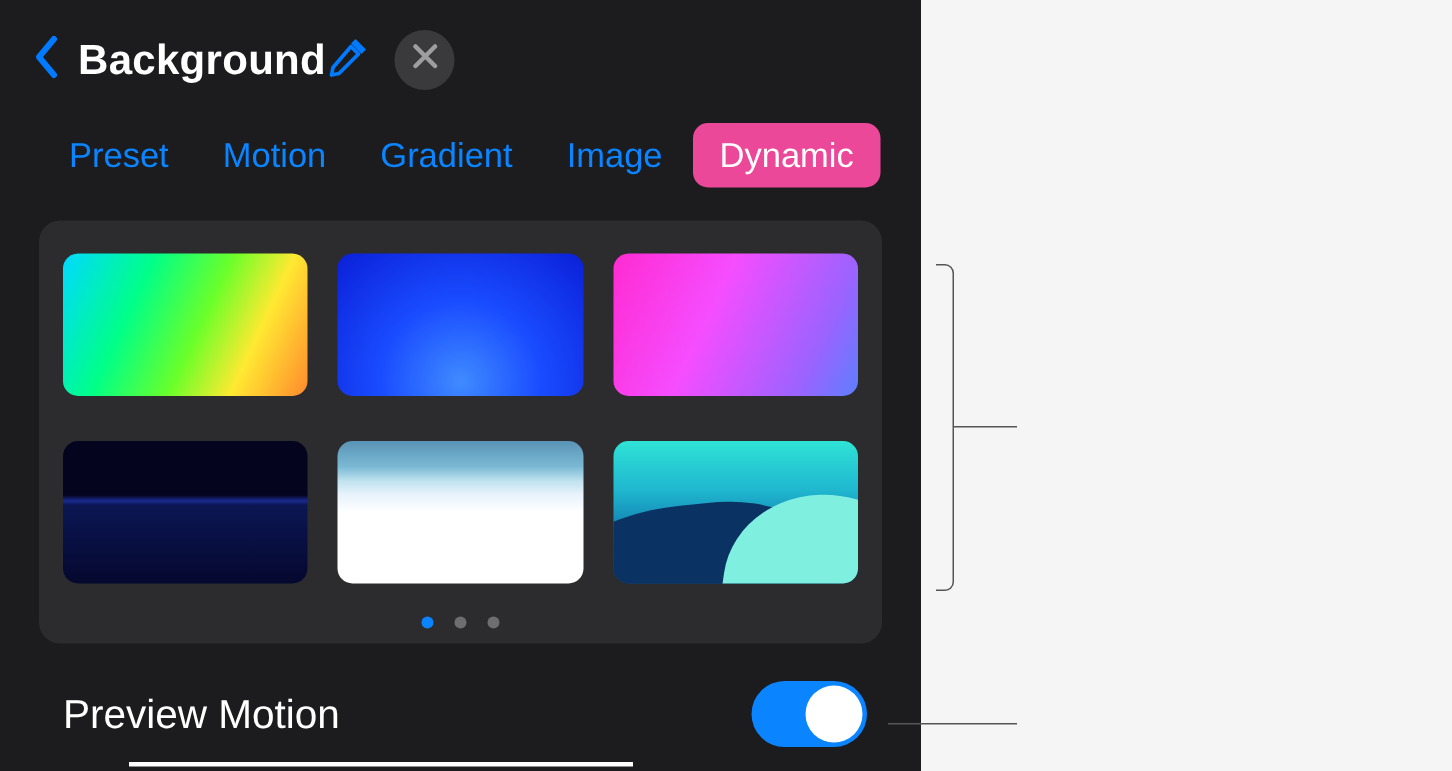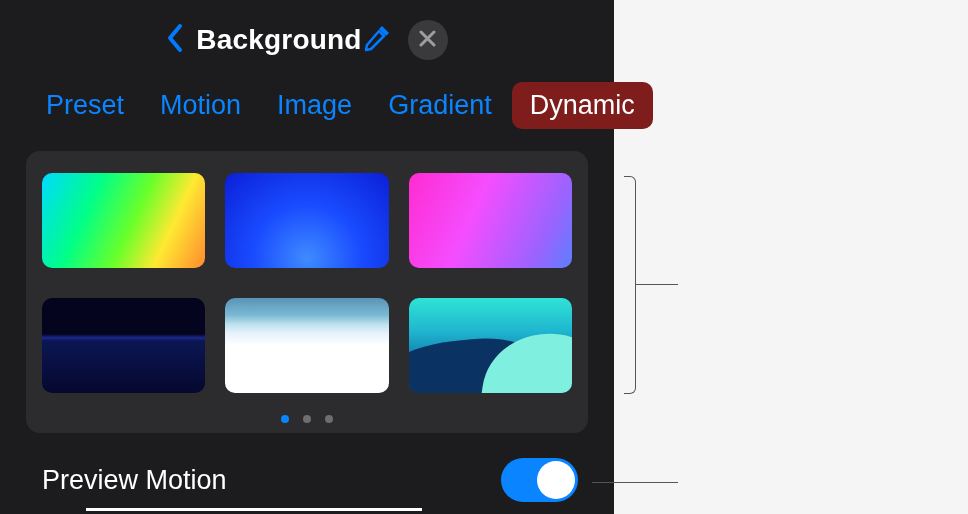--- a/index.html
+++ b/index.html
@@ -14,21 +14,21 @@
     }
     .panel {
       width: 614px;
       height: 514px;
       background: #1c1c1e;
       border-radius: 0;
     }
     .header {
       display: flex;
       align-items: center;
-      justify-content: center;
+      justify-content: flex-start;
       padding: 20px 22px 8px 22px;
     }
     .back-btn {
       color: #007aff;
       display: flex;
       align-items: center;
       cursor: pointer;
       width: 30px;
     }
     .title {
@@ -59,29 +59,29 @@
       color: #9e9e9f;
       cursor: pointer;
     }
     .tabs {
       display: flex;
       gap: 4px;
       padding: 14px 30px 10px 30px;
     }
     .tab {
       color: #0a84ff;
-      font-size: 27px;
+      font-size: 23px;
       padding: 8px 16px;
       border-radius: 10px;
       cursor: pointer;
       white-space: nowrap;
       text-align: right;
     }
     .tab.active {
-      background: #7f1d1d;
+      background: #ec4899;
       color: #fff;
       padding: 8px 18px;
     }
     .content-box {
       margin: 12px 26px 0 26px;
       background: #2c2c2e;
       border-radius: 14px;
       padding: 22px 14px 10px 14px;
     }
     .grid {
@@ -245,22 +245,22 @@
               <path d="M2 2 L15 15 M15 2 L2 15" stroke="#9e9e9f" stroke-width="3" stroke-linecap="round"></path>
             </svg>
         </span>
       </div>
     </div>
   </div>
 
   <div class="tabs">
     <div class="tab">Preset</div>
     <div class="tab">Motion</div>
+    <div class="tab">Gradient</div>
     <div class="tab">Image</div>
-    <div class="tab">Gradient</div>
     <div class="tab active">Dynamic</div>
   </div>
 
   <div class="content-box">
     <div class="grid">
       <div class="thumb g1"></div>
       <div class="thumb g2"></div>
       <div class="thumb g3"></div>
       <div class="thumb g4"></div>
       <div class="thumb g5"></div>

